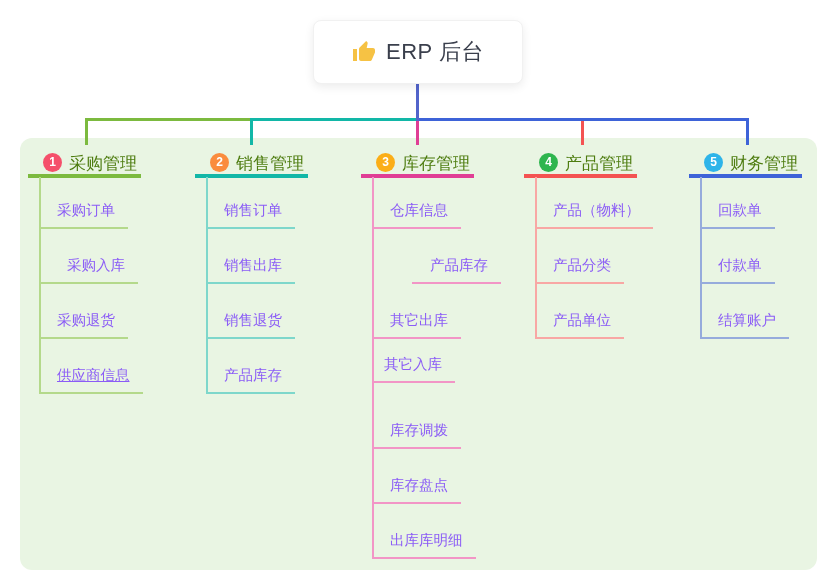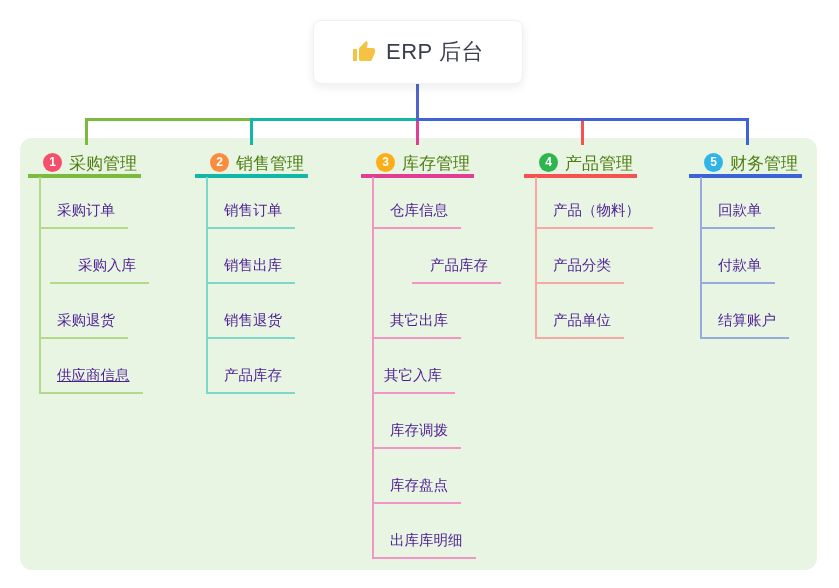--- a/index.html
+++ b/index.html
@@ -16,21 +16,21 @@
   }
   .root-label { font-size:22px; color:#3a3f4c; letter-spacing:.5px; }
   .badge {
     position:absolute; width:19px; height:19px; border-radius:50%;
     color:#fff; font-size:12px; font-weight:bold; text-align:center; line-height:19px;
   }
   .btitle { position:absolute; font-size:17px; color:#4d7c0f; white-space:nowrap; }
   .underline { position:absolute; height:3.5px; }
   .spine { position:absolute; width:2px; }
   .child {
-    position:absolute; font-size:14.5px; color:#4c1d95; line-height:20px;
+    position:absolute; font-size:14.5px; color:#8b5cf6; line-height:20px;
     padding:0 13px 7px 18px; white-space:nowrap; border-bottom:2px solid;
   }
 </style>
 </head>
 <body>
 
 <div class="canvas">
   <div class="panel" id="panel" style="background: rgb(233, 245, 227);"></div>
   <div id="connectors">
       <div class="line" style="left: 85px; top: 118px; width: 335px; height: 3px; background: rgb(124, 186, 63);"></div>
@@ -51,21 +51,21 @@
     <span class="root-label">ERP 后台</span>
   </div>
 
   <div id="branches">
       <div>
         <div class="badge" style="left: 43px; top: 153px; background: rgb(245, 80, 107);">1</div>
         <div class="btitle" style="left: 69px; top: 152px;">采购管理</div>
         <div class="underline" style="left: 28px; top: 174px; width: 113px; background: rgb(124, 186, 63);"></div>
         <div class="spine" style="left: 39px; top: 177px; height: 217px; background: rgb(180, 217, 139);"></div>
         <div class="child" style="left: 39px; top: 200px; border-bottom-color: rgb(180, 217, 139);">采购订单</div>
-        <div class="child" style="left: 50px; top: 255px; border-bottom-color: rgb(180, 217, 139); padding-left: 28px;">采购入库</div>
+        <div class="child" style="left: 39px; top: 255px; border-bottom-color: rgb(180, 217, 139); padding-left: 28px;">采购入库</div>
         <div class="child" style="left: 39px; top: 310px; border-bottom-color: rgb(180, 217, 139);">采购退货</div>
         <div class="child" style="left: 39px; top: 365px; border-bottom-color: rgb(180, 217, 139); text-decoration: underline;">供应商信息</div>
       </div>
       <div>
         <div class="badge" style="left: 210px; top: 153px; background: rgb(250, 140, 62);">2</div>
         <div class="btitle" style="left: 236px; top: 152px; text-align: center;">销售管理</div>
         <div class="underline" style="left: 195px; top: 174px; width: 113px; background: rgb(18, 183, 167);"></div>
         <div class="spine" style="left: 206px; top: 177px; height: 217px; background: rgb(126, 215, 203);"></div>
         <div class="child" style="left: 206px; top: 200px; border-bottom-color: rgb(126, 215, 203);">销售订单</div>
         <div class="child" style="left: 206px; top: 255px; border-bottom-color: rgb(126, 215, 203);">销售出库</div>
@@ -73,21 +73,21 @@
         <div class="child" style="left: 206px; top: 365px; border-bottom-color: rgb(126, 215, 203);">产品库存</div>
       </div>
       <div>
         <div class="badge" style="left: 376px; top: 153px; background: rgb(251, 174, 23);">3</div>
         <div class="btitle" style="left: 402px; top: 152px;">库存管理</div>
         <div class="underline" style="left: 361px; top: 174px; width: 113px; background: rgb(224, 62, 149);"></div>
         <div class="spine" style="left: 372px; top: 177px; height: 382px; background: rgb(242, 149, 198);"></div>
         <div class="child" style="left: 372px; top: 200px; border-bottom-color: rgb(242, 149, 198);">仓库信息</div>
         <div class="child" style="left: 372px; top: 255px; border-bottom-color: rgb(242, 149, 198); margin-left: 40px;">产品库存</div>
         <div class="child" style="left: 372px; top: 310px; border-bottom-color: rgb(242, 149, 198);">其它出库</div>
-        <div class="child" style="left: 372px; top: 365px; border-bottom-color: rgb(242, 149, 198); padding-left: 12px;">其它入库</div>
+        <div class="child" style="left: 372px; top: 354px; border-bottom-color: rgb(242, 149, 198); padding-left: 12px;">其它入库</div>
         <div class="child" style="left: 372px; top: 420px; border-bottom-color: rgb(242, 149, 198);">库存调拨</div>
         <div class="child" style="left: 372px; top: 475px; border-bottom-color: rgb(242, 149, 198);">库存盘点</div>
         <div class="child" style="left: 372px; top: 530px; border-bottom-color: rgb(242, 149, 198); text-align: right;">出库库明细</div>
       </div>
       <div>
         <div class="badge" style="left: 539px; top: 153px; background: rgb(46, 181, 78);">4</div>
         <div class="btitle" style="left: 565px; top: 152px;">产品管理</div>
         <div class="underline" style="left: 524px; top: 174px; width: 113px; background: rgb(244, 83, 82);"></div>
         <div class="spine" style="left: 535px; top: 177px; height: 162px; background: rgb(248, 167, 164);"></div>
         <div class="child" style="left: 535px; top: 200px; border-bottom-color: rgb(248, 167, 164);">产品（物料）</div>

